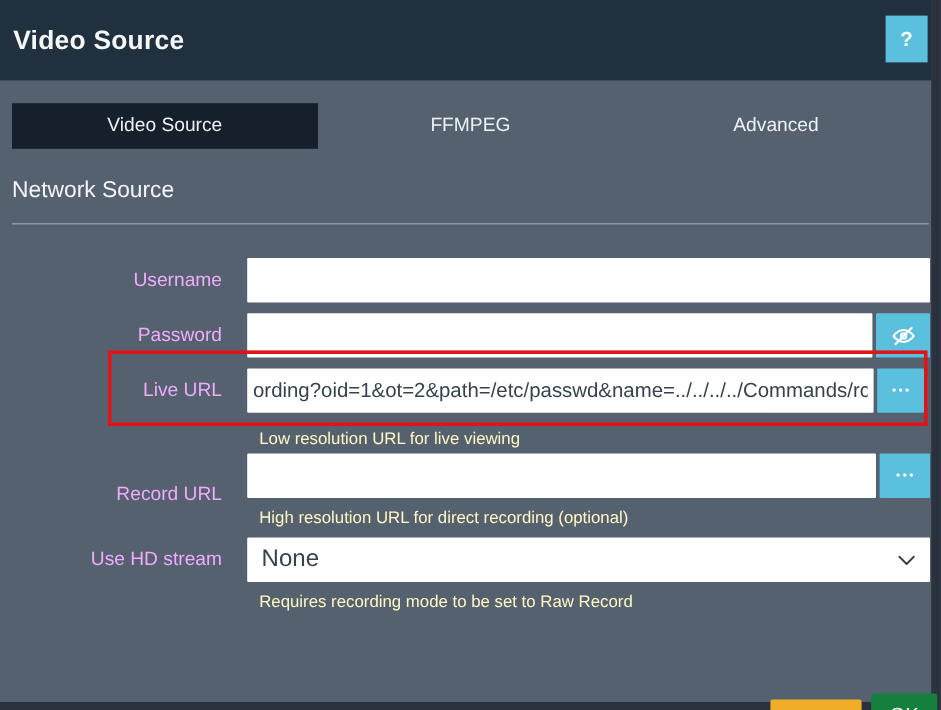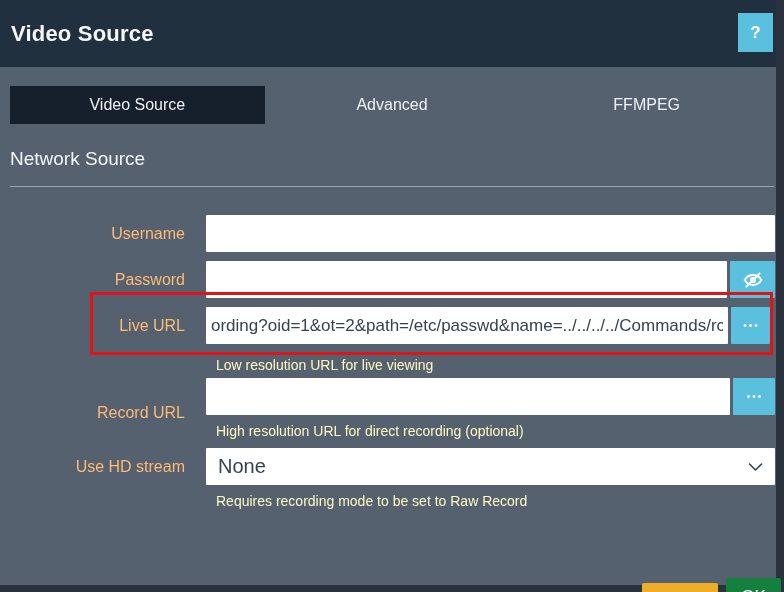--- a/index.html
+++ b/index.html
@@ -43,21 +43,21 @@
   .section-title {
     position:absolute; left:10px; top:148px; color:#f2f4f6; font-size:19px; font-weight:400;
   }
   .divider {
     position:absolute; left:10px; top:186px; width:764px; height:1px;
     background:rgba(255,255,255,.42);
   }
   
   .row-label {
     position:absolute; left:0; width:185px; height:37px; line-height:37px;
-    text-align:right; color:#fdba74; font-size:16px;
+    text-align:right; color:#f0abfc; font-size:16px;
   }
   .txt-input {
     position:absolute; height:37px; background:#fff; border:none; outline:none;
     font-size:17px; color:#36424f; padding:0 8px; border-radius:1px;
     font-family:"Liberation Sans", sans-serif;
   }
   .side-btn {
     position:absolute; height:37px; background:#5bc0de; border:none; cursor:pointer;
     display:flex; align-items:center; justify-content:center; color:#fff; border-radius:1px;
   }
@@ -94,22 +94,22 @@
 
   <div class="header">
     <div class="title">Video Source</div>
     <button class="help-btn">
       <span>?</span>
     </button>
   </div>
 
   <div class="tabs">
     <button class="tab active">Video Source</button>
+    <button class="tab">FFMPEG</button>
     <button class="tab">Advanced</button>
-    <button class="tab">FFMPEG</button>
   </div>
 
   <div class="section-title">Network Source</div>
   <div class="divider"></div>
 
   <div class="row-label" style="top:215px;">Username</div>
   <input class="txt-input" style="left: 206px; top: 215px; width: 569px;" type="text" value="">
 
   <div class="row-label" style="top:261px;">Password</div>
   <input class="txt-input" style="left: 206px; top: 261px; width: 521px;" type="password" value="">

